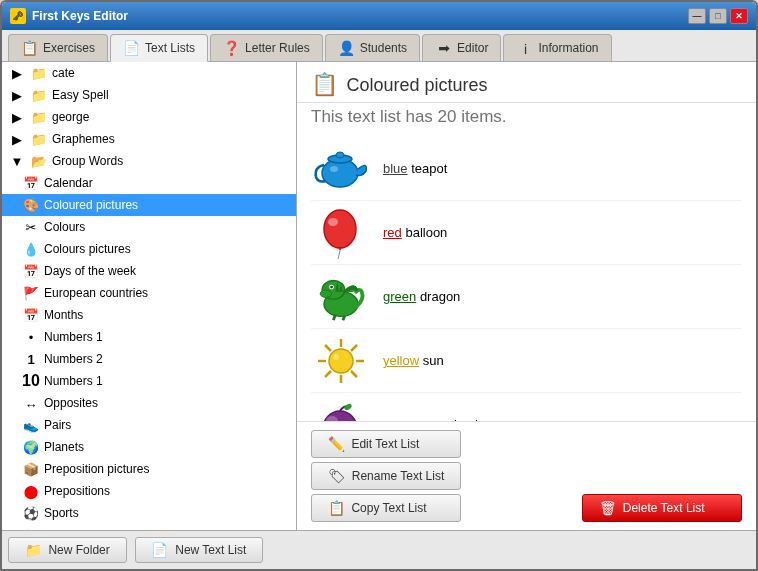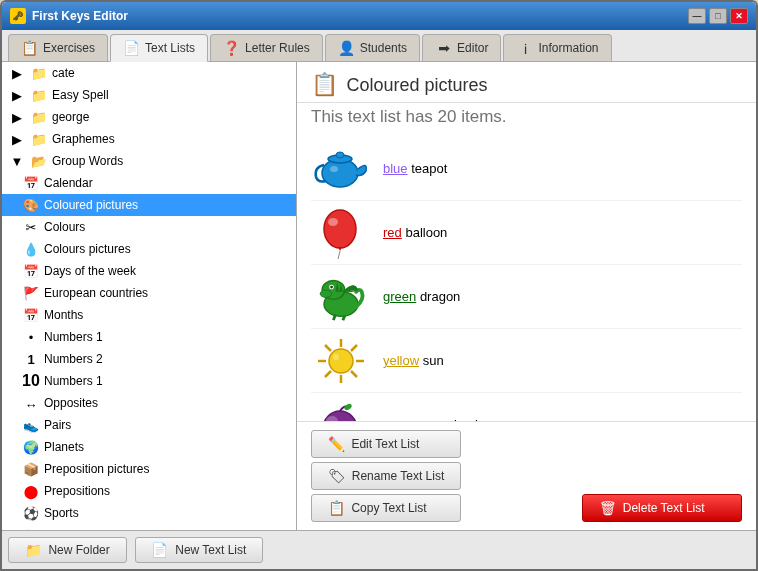--- a/index.html
+++ b/index.html
@@ -168,21 +168,21 @@
       border: 1px solid #aaa;
       border-radius: 3px;
       background: linear-gradient(to bottom, #f8f8f8, #ddd);
       cursor: pointer;
       font-size: 12px;
       color: #333;
     }
     .footer-btn-icon { font-size: 14px; }
 
     
-    .blue-word { color: #8b5cf6; text-decoration: underline; }
+    .blue-word { color: #404040; text-decoration: underline; }
     .red-word { color: #cc0000; text-decoration: underline; }
     .green-word { color: #006600; text-decoration: underline; margin-top: 24px; }
     .yellow-word { color: #cc9900; text-decoration: underline; }
     .purple-word { color: #000000; text-decoration: underline; margin-left: 45px; }
   </style>
 </head>
 <body>
 
 <div class="window">
 

